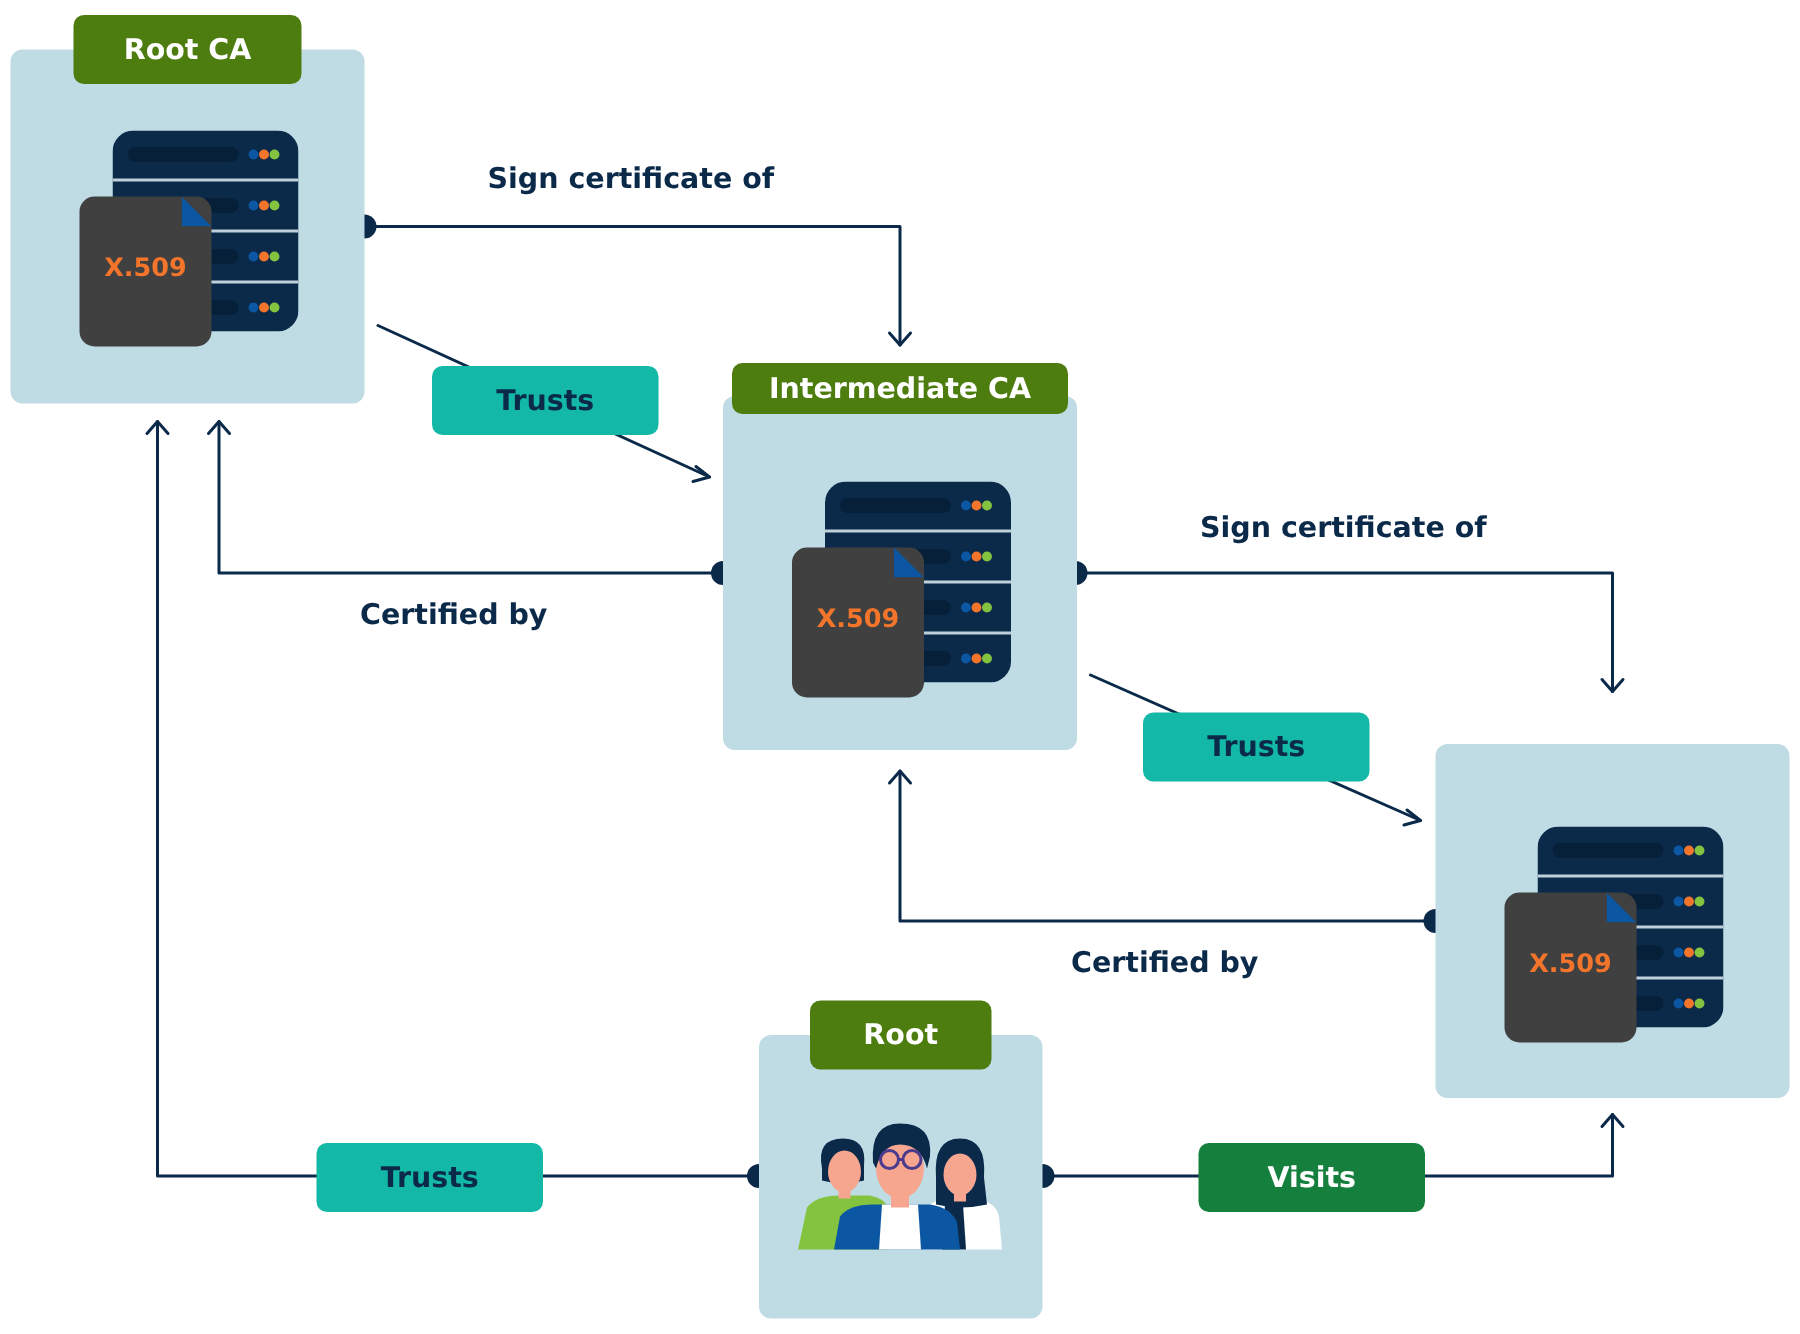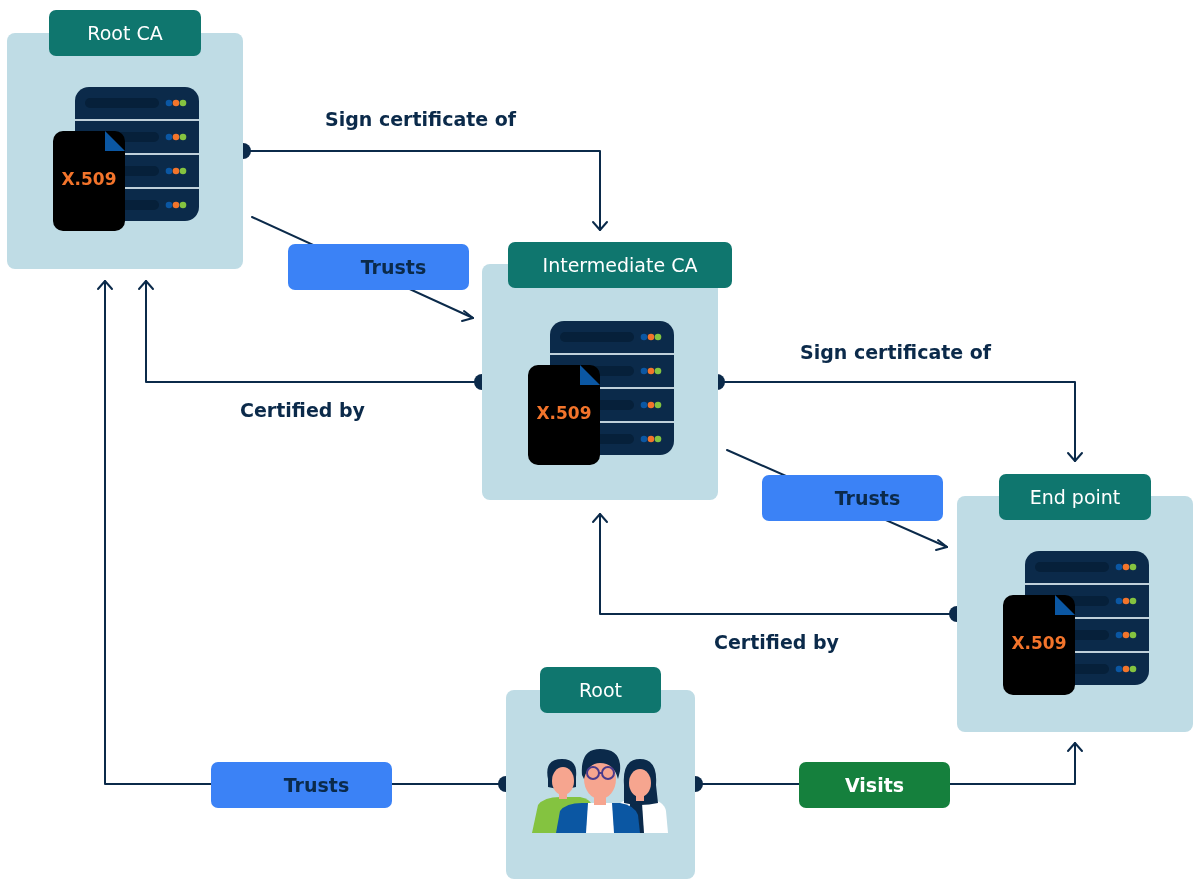--- a/index.html
+++ b/index.html
@@ -1,27 +1,27 @@
 <!DOCTYPE html>
 <html><head>
 <meta charset="utf-8">
 <style>
   html, body { margin:0; padding:0; background:#ffffff; }
   body { width:1200px; height:889px; position:relative; overflow:hidden;
          font-family:"DejaVu Sans", "Liberation Sans", sans-serif; }
   #canvas { position:absolute; left:0; top:0; width:1200px; height:889px; }
   .panel { position:absolute; background:#bfdce5; border-radius:8px; }
-  .tag { position:absolute; background:#0f766e; color:#fff; border-radius:7px;
-         font-weight:normal; font-size:19px; display:flex; align-items:center; justify-content:center; }
+  .tag { position:absolute; background:#4d7c0f; color:#fff; border-radius:7px;
+         font-weight:bold; font-size:19px; display:flex; align-items:center; justify-content:center; }
   .pill { position:absolute; border-radius:7px; font-weight:bold; font-size:19px;
           display:flex; align-items:center; justify-content:center; }
-  .pill.green { background:#3b82f6; color:#0b2a4a;padding-left:30px; }
+  .pill.green { background:#14b8a6; color:#0b2a4a; }
   .pill.orange { background:#15803d; color:#ffffff; }
   .edge-label { position:absolute; color:#0b2a4a; font-weight:bold; font-size:19px; white-space:nowrap; }
-  .cert { position:absolute; width:72px; height:100px; background:#000000; border-radius:10px; overflow:hidden; }
+  .cert { position:absolute; width:88px; height:100px; background:#404040; border-radius:10px; overflow:hidden; }
   .cert .fold2 { position:absolute; right:0; top:0; width:20px; height:20px; background:#0b57a3;
                  clip-path:polygon(0 0,100% 100%,0 100%); }
   .cert .x509 { position:absolute; left:0; right:0; top:38px; text-align:center; color:#f3742b;
                 font-weight:bold; font-size:17px; }
 </style>
 </head>
 <body>
 
 <div id="canvas">
 
@@ -93,21 +93,21 @@
           <circle cx="108" cy="118" r="3.3" fill="#84c340"></circle>
         </g>
     </svg>
   </div>
   <div class="cert" style="left:53px;top:131px;">
     <div class="fold2"></div>
     <div class="x509">X.509</div>
   </div>
 
   <div class="panel" style="left:482px;top:264px;width:236px;height:236px;"></div>
-  <div class="tag" style="left:508px;top:242px;width:224px;height:46px;">Intermediate CA</div>
+  <div class="tag" style="left:488px;top:242px;width:224px;height:34px;">Intermediate CA</div>
   <div style="position:absolute;left:550px;top:321px;">
     <svg width="124" height="134" viewBox="0 0 124 134">
       <rect x="0" y="0" width="124" height="134" rx="14" fill="#0b2a4a"></rect>
       <g fill="#bfd0da">
           <rect x="0" y="32" width="124" height="2"></rect>
           <rect x="0" y="66" width="124" height="2"></rect>
           <rect x="0" y="100" width="124" height="2"></rect>
         </g>
       <g fill="#06203a">
           <rect x="10" y="11" width="74" height="10" rx="5"></rect>
@@ -130,21 +130,20 @@
           <circle cx="108" cy="118" r="3.3" fill="#84c340"></circle>
         </g>
     </svg>
   </div>
   <div class="cert" style="left:528px;top:365px;">
     <div class="fold2"></div>
     <div class="x509">X.509</div>
   </div>
 
   <div class="panel" style="left:957px;top:496px;width:236px;height:236px;"></div>
-  <div class="tag" style="left:999px;top:474px;width:152px;height:46px;">End point</div>
   <div style="position:absolute;left:1025px;top:551px;">
     <svg width="124" height="134" viewBox="0 0 124 134">
       <rect x="0" y="0" width="124" height="134" rx="14" fill="#0b2a4a"></rect>
       <g fill="#bfd0da">
           <rect x="0" y="32" width="124" height="2"></rect>
           <rect x="0" y="66" width="124" height="2"></rect>
           <rect x="0" y="100" width="124" height="2"></rect>
         </g>
       <g fill="#06203a">
           <rect x="10" y="11" width="74" height="10" rx="5"></rect>

